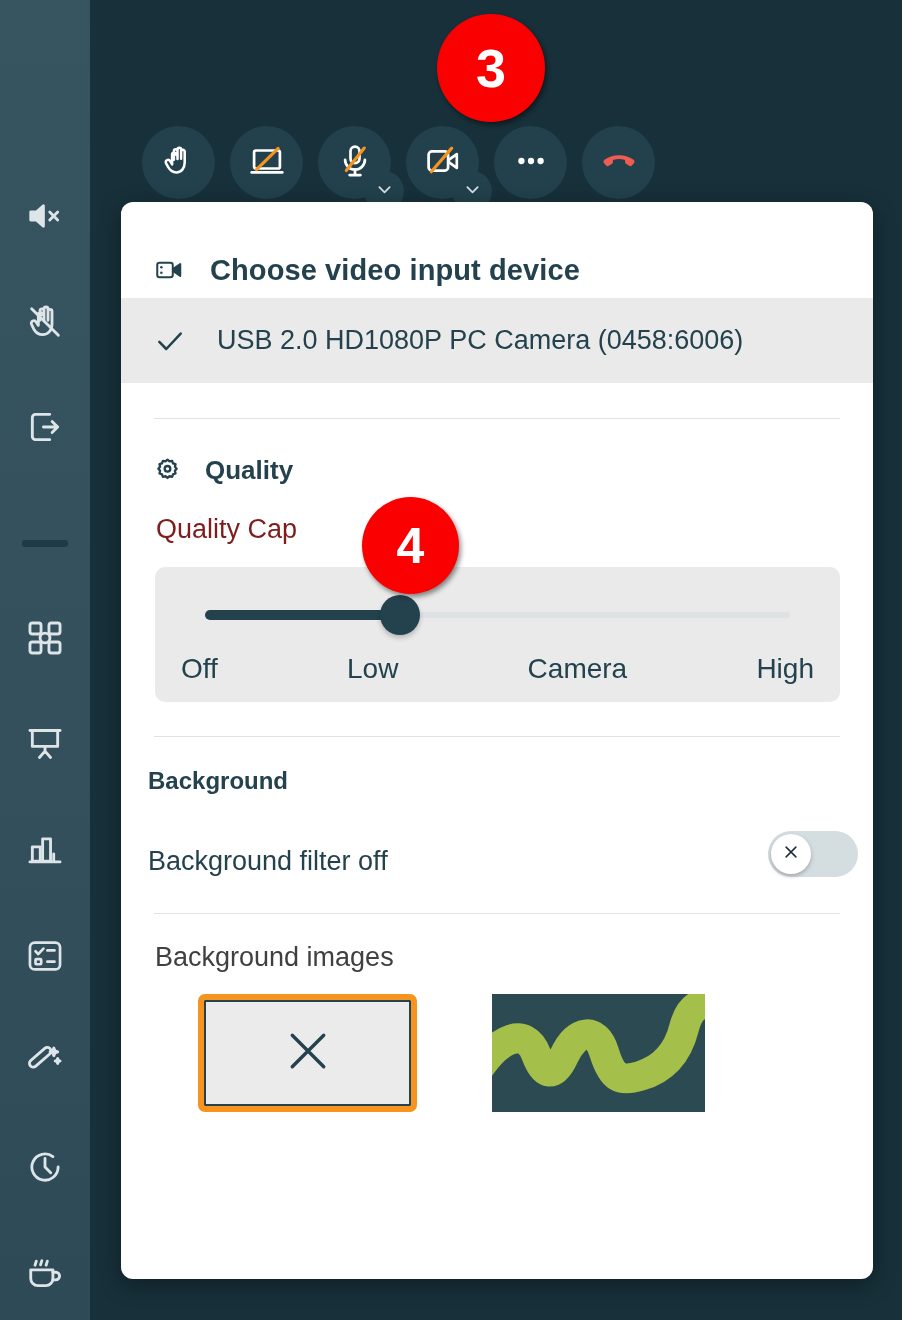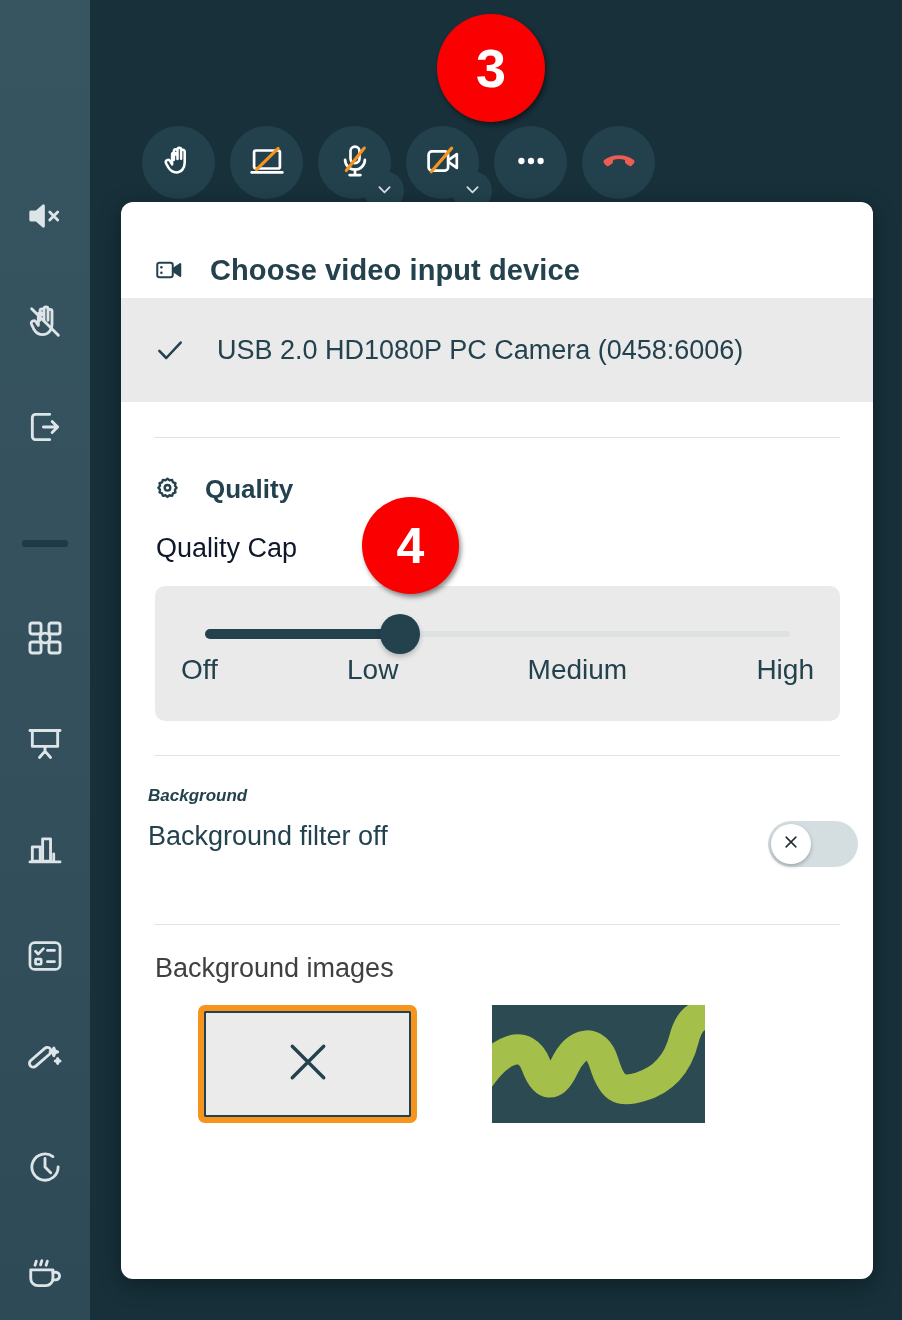--- a/index.html
+++ b/index.html
@@ -78,21 +78,21 @@
     padding: 40px 0 0 33px; height: 96px;
   }
   .dlg-header .hdr-icon { color: #23424e; display: flex; }
   .dlg-title {
     font-size: 29px; font-weight: bold; color: #23424e;
     letter-spacing: .1px;
   }
 
   .device-row {
     display: flex; align-items: center; gap: 27px;
-    height: 104px; padding-left: 33px;
+    height: 85px; padding-left: 33px;
     background: #eaeaea; cursor: pointer;
   }
   .device-row .check { color: #23424e; display: flex; width: 36px; }
   .device-label { font-size: 27px; color: #23424e; }
 
   .hr {
     height: 1px; background: #e2e2e2;
     margin: 0 33px;
   }
   .hr.s1 { margin-top: 35px; }
@@ -100,50 +100,49 @@
   .hr.s3 { margin-top: 36px; }
 
   .settings-head {
     display: flex; align-items: center; gap: 24px;
     padding: 36px 0 0 33px;
   }
   .settings-head .gear { color: #23424e; display: flex; }
   .settings-title { font-size: 26px; font-weight: bold; color: #23424e; }
 
   .quality-label {
-    font-size: 27px; color: #0f172a;
+    font-size: 27px; color: #7f1d1d;
     padding: 28px 0 0 35px;
   }
 
   #quality-slider-box {
     margin: 22px 33px 0 34px;
     background: #eaeaea; border-radius: 10px;
     height: 135px; position: relative;
   }
   .track-wrap { position: absolute; left: 50px; right: 50px; top: 41px; height: 14px; }
   .track-bg { position: absolute; inset: 0; top: 4px; height: 6px; background: #dfe2e3; border-radius: 3px; }
   .track-fill { position: absolute; left: 0; top: 2px; height: 10px; background: #23424e; border-radius: 5px; }
   .track-thumb {
     position: absolute; width: 40px; height: 40px; border-radius: 50%;
     background: #23424e; top: -13px; margin-left: -20px;
     box-shadow: 0 3px 5px rgba(0,0,0,0.22); cursor: pointer;
   }
   .tick-labels {
-    position: absolute; left: 26px; right: 26px; top: 68px;
+    position: absolute; left: 26px; right: 26px; top: 86px;
     display: flex; justify-content: space-between;
     font-size: 28px; color: #23424e;
   }
 
   .bg-section-title {
-    font-size: 17px; font-weight: bold; color: #23424e;
+    font-size: 24px; font-weight: bold; color: #23424e;
     padding: 30px 0 0 27px;
-    font-style: italic;
   }
   .toggle-row {
-    display: flex; align-items: flex-start; justify-content: space-between;
+    display: flex; align-items: flex-end; justify-content: space-between;
     padding: 0 15px 0 27px; height: 67px;
   }
   .toggle-row.first { margin-top: 15px; }
   .toggle-label { font-size: 27px; color: #23424e; }
   .switch {
     position: relative; width: 90px; height: 46px; border-radius: 23px;
     cursor: pointer; flex: none;
   }
   .switch.off { background: #d4dde0; }
   .switch.on  { background: #23424e; }
@@ -407,21 +406,21 @@
 
     <div id="quality-slider-box">
       <div class="track-wrap">
         <div class="track-bg"></div>
         <div class="track-fill" id="slider-fill" style="width: 33.3333%;"></div>
         <div class="track-thumb" id="slider-thumb" style="left: 33.3333%;"></div>
       </div>
       <div class="tick-labels">
         <span>Off</span>
         <span>Low</span>
-        <span>Medium</span>
+        <span>Camera</span>
         <span>High</span>
       </div>
     </div>
 
     <div class="hr s2"></div>
 
     <div class="bg-section-title">Background</div>
 
     <div class="toggle-row first">
       <span class="toggle-label">Background filter off</span>

